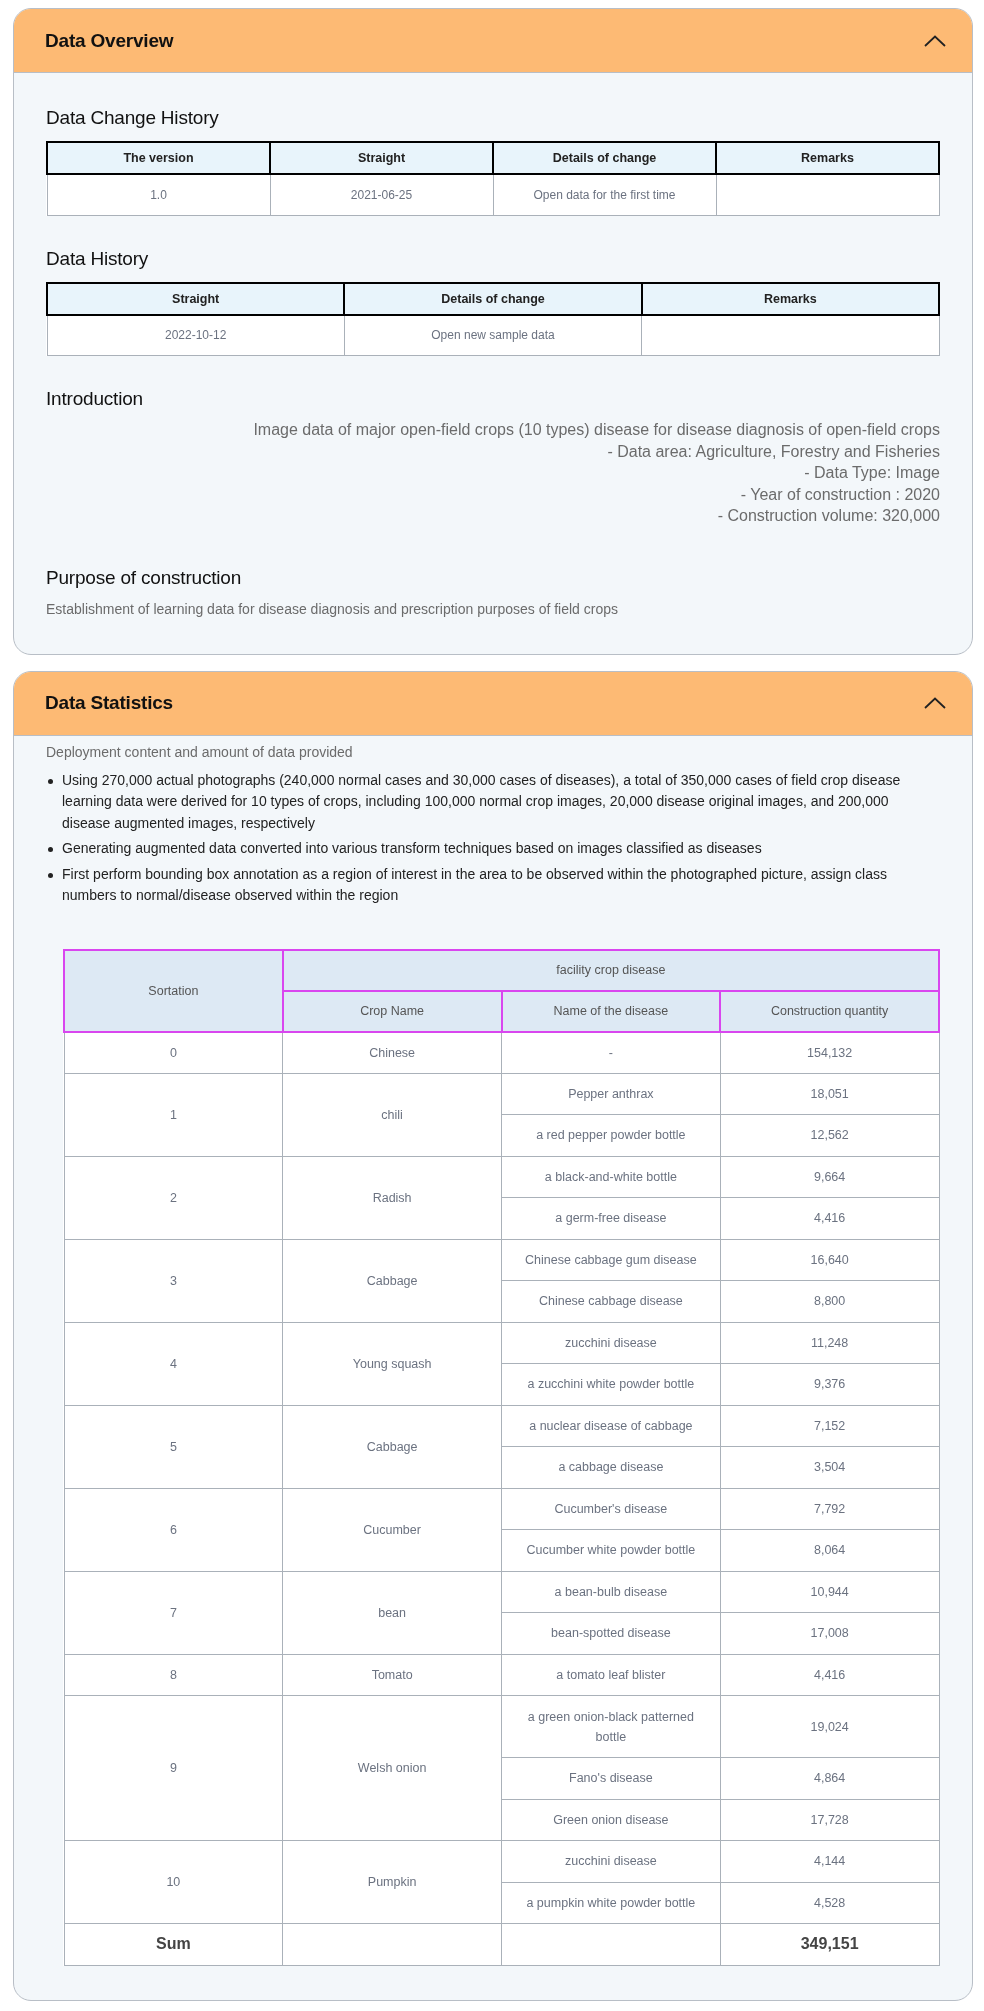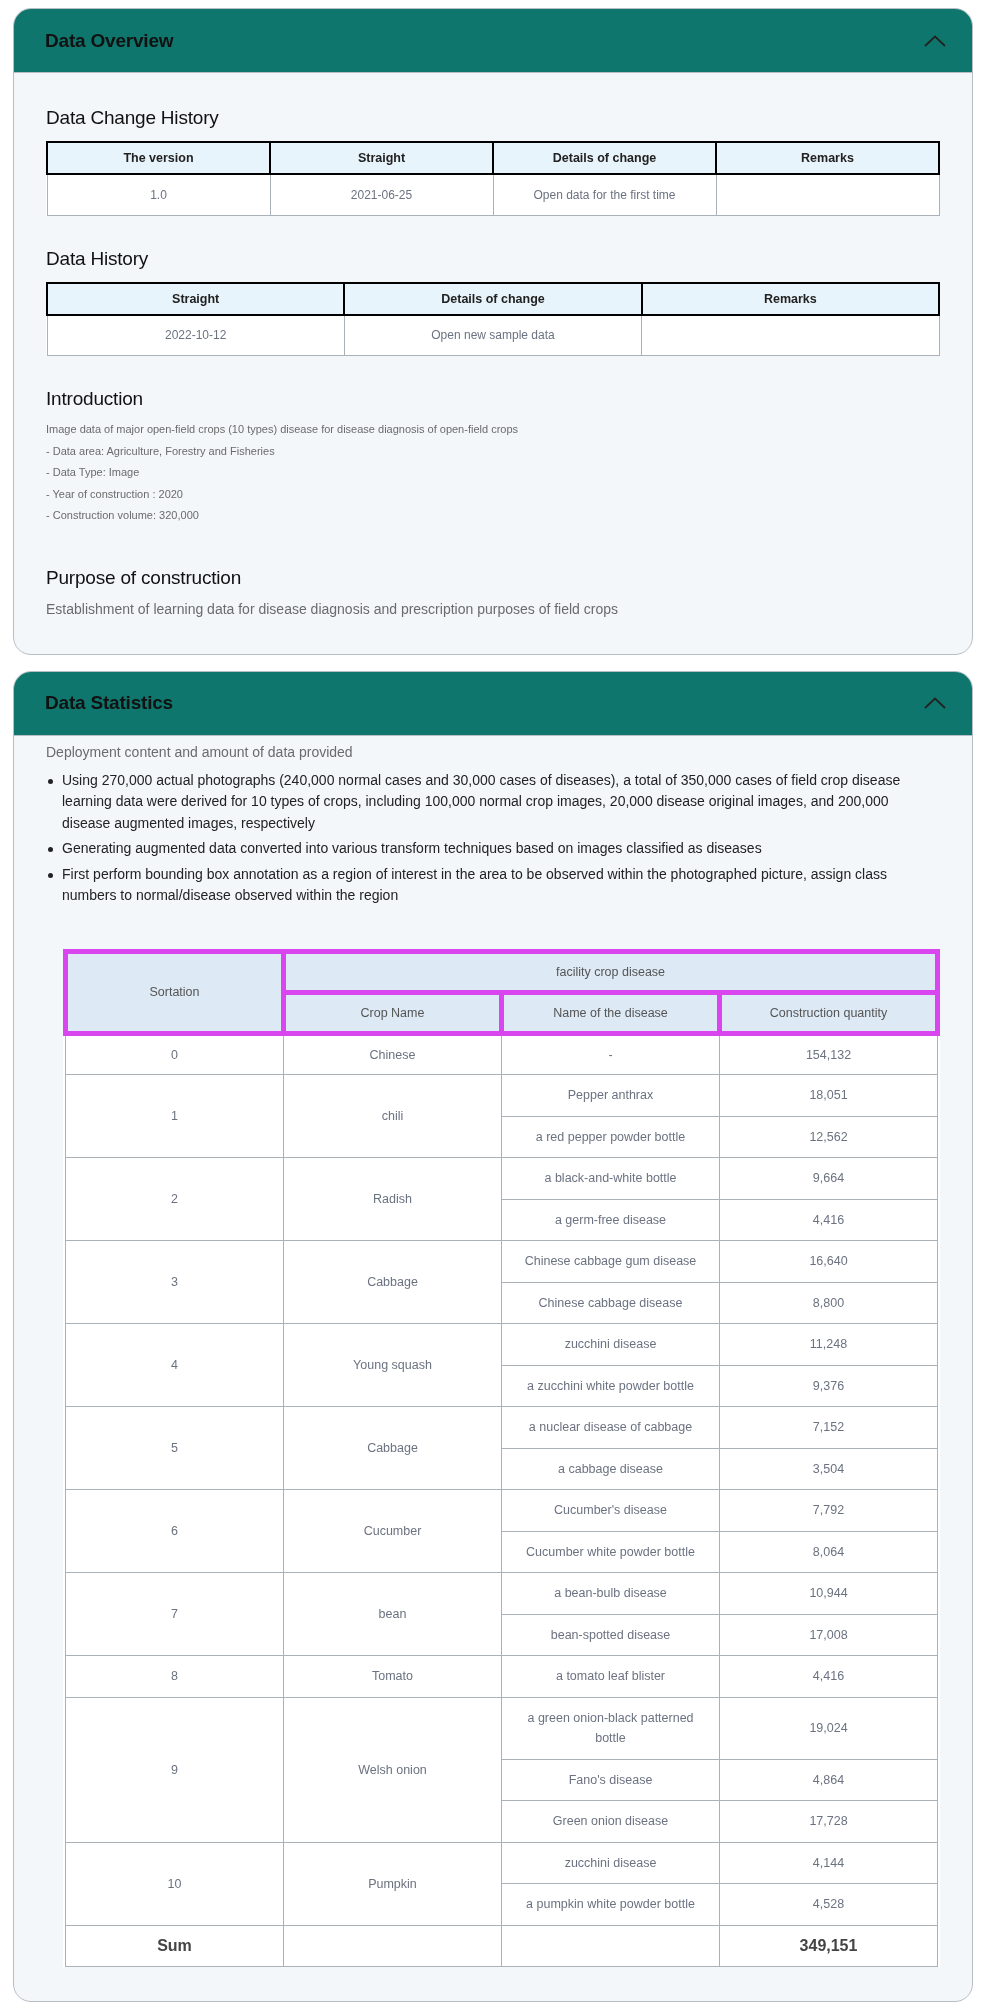--- a/index.html
+++ b/index.html
@@ -1,38 +1,38 @@
 <!DOCTYPE html>
 <html><head>
 <meta charset="utf-8">
 <style>
   * { box-sizing: border-box; margin: 0; padding: 0; }
   html, body { width: 984px; background: #ffffff; }
   body { font-family: "Liberation Sans", "DejaVu Sans", sans-serif; color: #111; padding: 8px 11px 6px 13px; }
   .card { border: 1px solid #b8bec6; border-radius: 18px; overflow: hidden; background: #f3f7fa; margin-bottom: 16px; }
-  .card-header { height: 64px; background: #0f766e; border-bottom: 1px solid #b8bec6; display: flex; align-items: center; justify-content: space-between; padding: 0 24px 0 31px; cursor: pointer; }
+  .card-header { height: 64px; background: #fdba74; border-bottom: 1px solid #b8bec6; display: flex; align-items: center; justify-content: space-between; padding: 0 24px 0 31px; cursor: pointer; }
   .card-title { font-size: 19px; font-weight: bold; color: #111; letter-spacing: -0.2px; }
   .chevron { width: 26px; height: 20px; display: flex; align-items: center; justify-content: center; }
   .card-body { padding: 34px 32px 34px 32px; }
   .section-title { font-size: 19px; font-weight: normal; color: #111; margin-bottom: 12px; letter-spacing: -0.2px; }
   .section { margin-bottom: 32px; }
   .section:last-child { margin-bottom: 0; }
   table.simple { width: 894px; border-collapse: collapse; background: #fff; }
   table.simple th { background: #e8f4fb; height: 32px; font-size: 12.5px; font-weight: bold; color: #222; border: 2px solid #000000; text-align: center; }
   table.simple td { height: 41px; font-size: 12px; color: #6b7280; border: 1px solid #aab1b9; text-align: center; }
-  .intro p { font-size: 11px; color: #6b6b6b; line-height: 21.5px; }
+  .intro p { font-size: 16px; color: #6b6b6b; line-height: 21.5px; text-align: right; }
   .purpose p { font-size: 14px; color: #6b6b6b; line-height: 21px; }
   .stats-body { padding: 8px 32px 34px 32px; }
   .stats-intro { font-size: 14px; color: #6b6b6b; margin-bottom: 10px; }
   ul.bullets { list-style: none; margin-left: 0; }
   ul.bullets li { position: relative; padding-left: 16px; font-size: 14px; line-height: 21.5px; color: #222; margin-bottom: 4px; }
   ul.bullets li::before { content: ""; position: absolute; left: 2px; top: 9px; width: 5px; height: 5px; border-radius: 50%; background: #222; }
   .stats-table-wrap { padding: 38px 17px 0 17px; }
   table.stats { width: 877px; border-collapse: collapse; background: #fff; table-layout: fixed; }
-  table.stats th { background: #dde9f4; height: 41px; font-size: 12.5px; font-weight: normal; color: #555; border: 5px solid #d946ef; text-align: center; }
+  table.stats th { background: #dde9f4; height: 41px; font-size: 12.5px; font-weight: normal; color: #555; border: 2px solid #d946ef; text-align: center; }
   table.stats td { height: 41.5px; font-size: 12.5px; color: #6b7280; border: 1px solid #aab1b9; text-align: center; padding: 0 12px; line-height: 20px; }
   table.stats td.two-line { height: 62px; }
   table.stats tr.sum td { color: #444; font-weight: bold; font-size: 16px; }
 </style>
 </head>
 <body>
 
 <div class="card">
   <div class="card-header">
     <span class="card-title">Data Overview</span>

